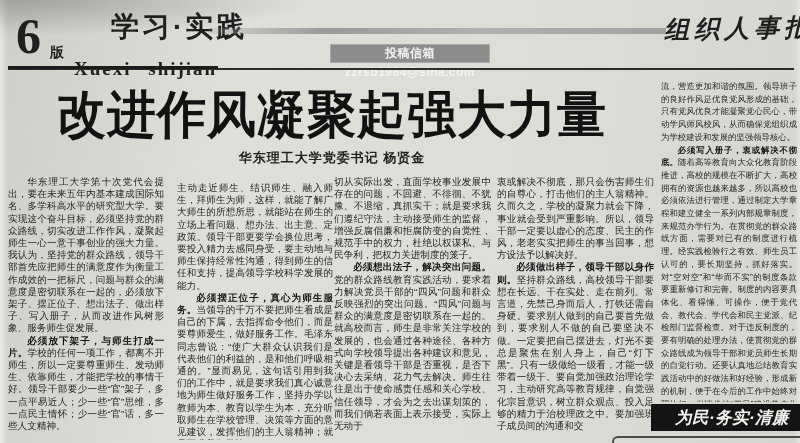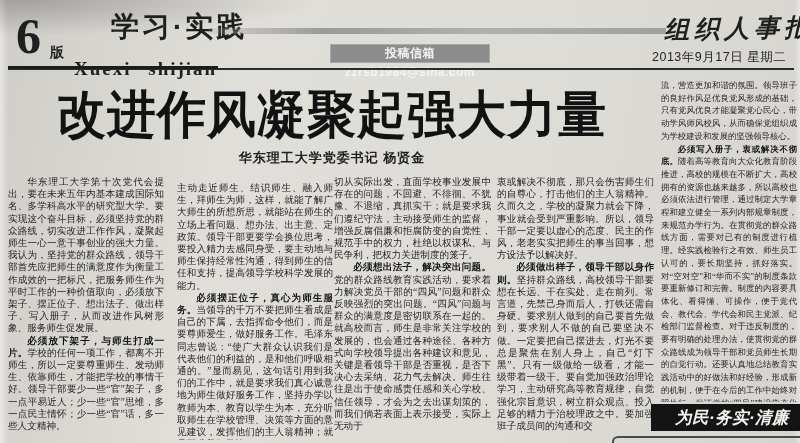--- a/index.html
+++ b/index.html
@@ -37,21 +37,21 @@
   .byline { position:absolute; left:8px; top:149px; width:648px; text-align:center; font-size:13px; font-weight:600; letter-spacing:1px; color:#222; }
   
   .col { position:absolute; top:176px; height:258px; overflow:hidden; text-align:justify;
     font-size:9.6px; line-height:12.2px; color:#242424; }
   .c1 { left:8px;   width:156px; }
   .c2 { left:177px; width:156px;margin-top:6px; }
   .c3 { left:334px; width:157px; }
   .c4 { left:497px; width:157px; }
   .col5 { position:absolute; left:661px; top:80px; width:136px; height:322px; overflow:hidden; text-align:justify;
     font-size:8.4px; line-height:12.7px; color:#242424; }
-  .col p, .col5 p { margin:0; text-indent:0;font-family:Liberation Serif, serif; }
+  .col p, .col5 p { margin:0; text-indent:0; }
   .col p.ind, .col5 p.ind { text-indent:2em; }
   .col b, .col5 b { font-weight:bold; color:#141414; }
   
   .banner { position:absolute; left:651px; top:404px; width:142px; height:27px; background:#141414;
     color:#f2f2ef; font-weight:900; font-style:italic; font-size:16.5px; line-height:26px; text-align:left;
     letter-spacing:0.5px; white-space:nowrap;padding-left:24px; }
   .next-box-edge { position:absolute; left:612px; top:436px; width:186px; height:7px;
     border-top:2px solid #4a4a4a; border-left:2px solid #4a4a4a; border-top-left-radius:6px; }
 </style>
 </head>
@@ -59,29 +59,28 @@
 
 <div class="page">
 
   <div class="ed-num">6</div>
   <div class="ed-label">版</div>
   <div class="section-cn">学习·实践</div>
   <div class="section-py">Xuexi shijian</div>
   <div class="grad-bar"></div>
   <div class="email-box">投稿信箱 zzrsb1984@sina.com</div>
   <div class="masthead">组织人事报</div>
-  <div class="dateline">2013年9月17日 星期二</div>
   <div class="header-rule"></div>
   <div class="header-rule-left"></div>
 
   <h1 class="headline">改进作风凝聚起强大力量</h1>
   <div class="byline">华东理工大学党委书记 杨贤金</div>
 
   <div class="col c1">
-    <p class="ind"><span>华东理工大学第十次党代会提出，要在未来五年内基本建成国际知名、多学科高水平的研究型大学。要实现这个奋斗目标，必须坚持党的群众路线，切实改进工作作风，凝聚起师生一心一意干事创业的强大力量。我认为，坚持党的群众路线，领导干部首先应把师生的满意度作为衡量工作成效的一把标尺，把服务师生作为平时工作的一种价值取向，必须放下架子、摆正位子、想出法子、做出样子、写入册子，从而改进作风树形象、服务师生促发展。</span></p>
+    <p class="ind"><span>华东理工大学第十次党代会提出，要在未来五年内基本建成国际知名、多学科高水平的研究型大学。要实现这个奋斗目标，必须坚持党的群众路线，切实改进工作作风，凝聚起师生一心一意干事创业的强大力量。我认为，坚持党的群众路线，领导干部首先应把师生的满意度作为衡量工作成效的一把标尺，问题与群众的满意度是密切联系在一起的，必须放下架子、摆正位子、想出法子、做出样子、写入册子，从而改进作风树形象、服务师生促发展。</span></p>
     <p class="ind"><b>必须放下架子，与师生打成一片。</b><span>学校的任何一项工作，都离不开师生，所以一定要尊重师生、发动师生、依靠师生，才能把学校的事情干好。领导干部要少一些“官”架子，多一点平易近人；少一些“官”思维，多一点民主情怀；少一些“官”话，多一些人文精神。</span></p>
   </div>
 
   <div class="col c2">
     <p><span>主动走近师生、结识师生、融入师生，拜师生为师，这样，就能了解广大师生的所想所思，就能站在师生的立场上看问题、想办法、出主意、定政策。领导干部更要学会换位思考，要投入精力去感同身受，要主动地与师生保持经常性沟通，得到师生的信任和支持，提高领导学校科学发展的能力。</span></p>
     <p class="ind"><b>必须摆正位子，真心为师生服务。</b><span>当领导的千万不要把师生看成是自己的下属，去指挥命令他们，而是要尊师爱生，做好服务工作。毛泽东同志曾说：“使广大群众认识我们是代表他们的利益的，是和他们呼吸相通的。”显而易见，这句话引用到我们的工作中，就是要求我们真心诚意地为师生做好服务工作，坚持办学以教师为本、教育以学生为本，充分听取师生在学校管理、决策等方面的意见建议，发挥他们的主人翁精神；就是要求我们坚持一</span></p>
   </div>
 
   <div class="col c3">
     <p><span>切从实际出发，直面学校事业发展中存在的问题，不回避、不徘徊、不犹豫、不退缩，真抓实干；就是要求我们遵纪守法，主动接受师生的监督，增强反腐倡廉和拒腐防变的自觉性，规范手中的权力，杜绝以权谋私、与民争利，把权力关进制度的笼子。</span></p>

